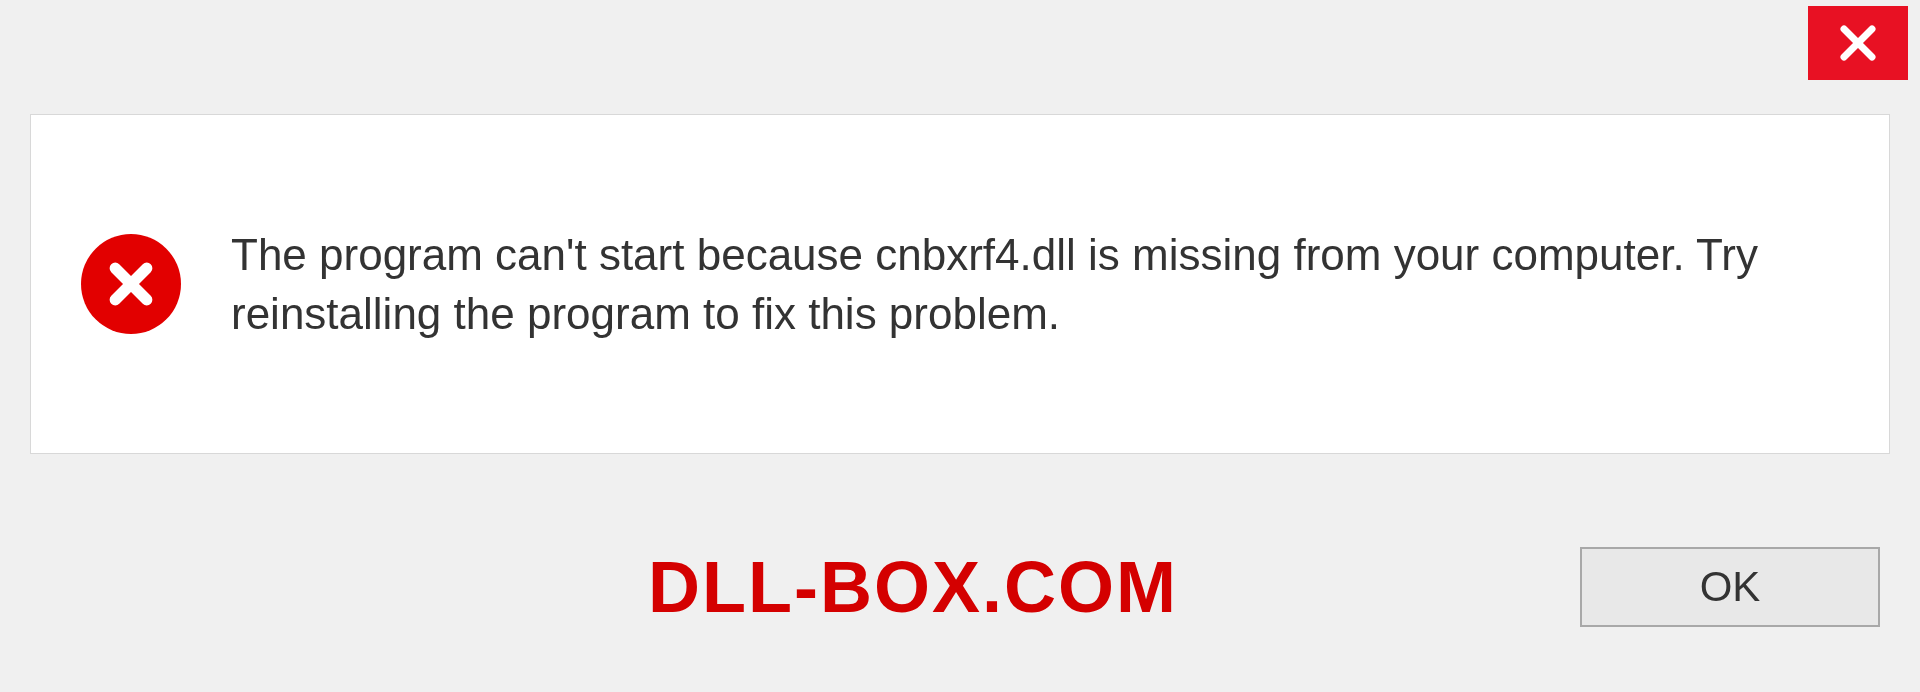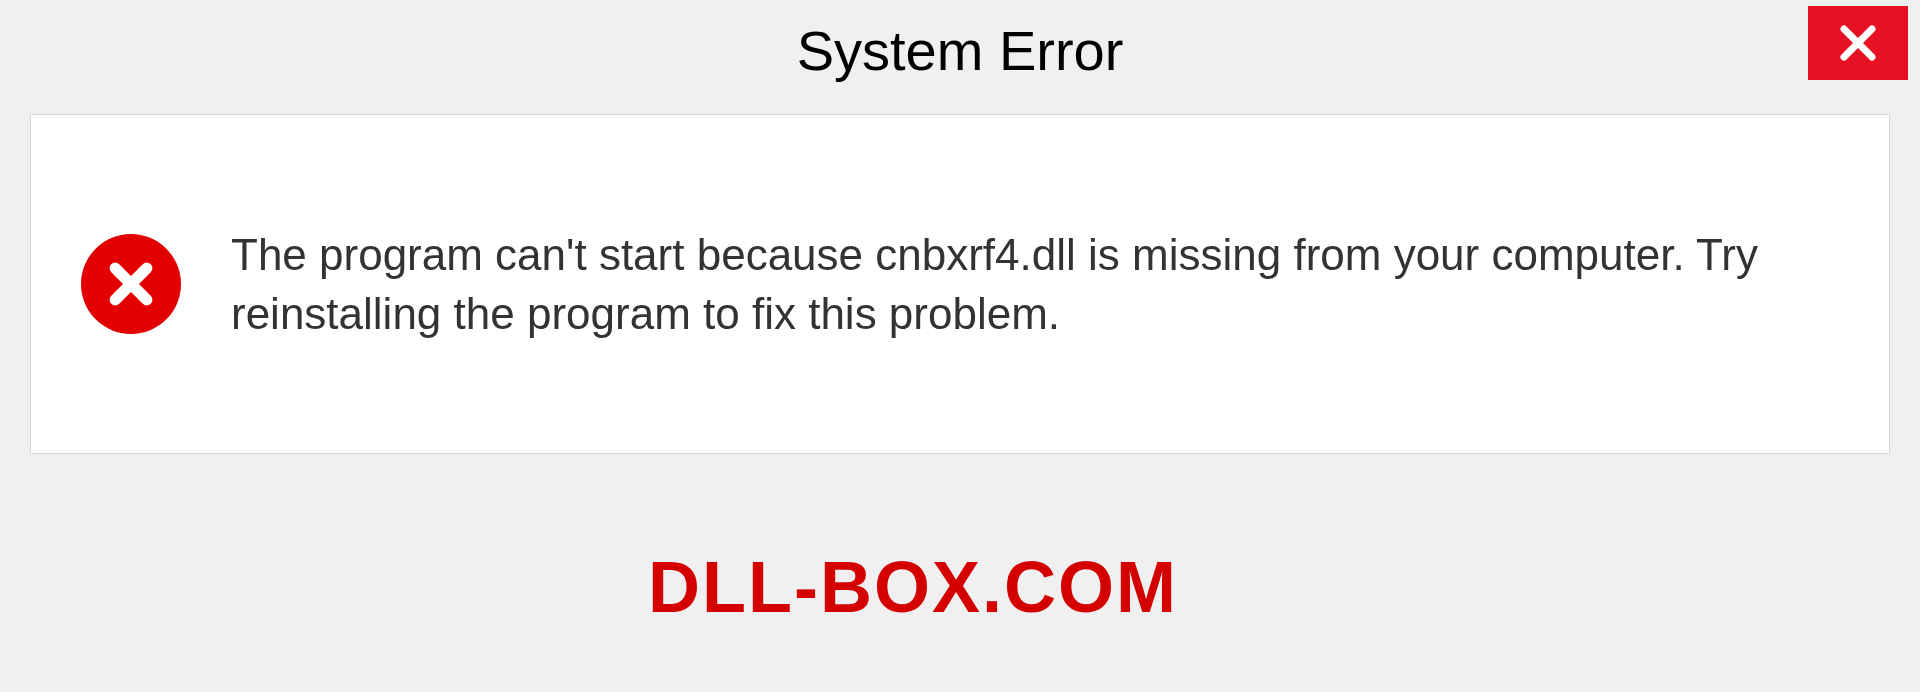--- a/index.html
+++ b/index.html
@@ -109,21 +109,20 @@
       display: flex;
       align-items: center;
       justify-content: center;
       cursor: pointer;
     }
   </style>
 </head>
 <body>
 
 <div class="title-bar">
-  <span class="title-text">System Error</span>
   <div class="close-button">
     <svg viewBox="0 0 24 24" fill="none" stroke="#ffffff" stroke-width="4" stroke-linecap="round">
       <line x1="4" y1="4" x2="20" y2="20"></line>
       <line x1="20" y1="4" x2="4" y2="20"></line>
     </svg>
   </div>
 </div>
 
 <div class="content-panel">
   <div class="error-icon">
@@ -132,13 +131,16 @@
         <line x1="5" y1="5" x2="19" y2="19"></line>
         <line x1="19" y1="5" x2="5" y2="19"></line>
       </svg>
     </div>
   </div>
   <div class="message-text">The program can't start because cnbxrf4.dll is missing from your computer. Try reinstalling the program to fix this problem.</div>
 </div>
 
 <div class="footer">
   <div class="watermark">DLL-BOX.COM</div>
+  <div class="ok-button">
+    <span>OK</span>
+  </div>
 </div>
 
 </body></html>

